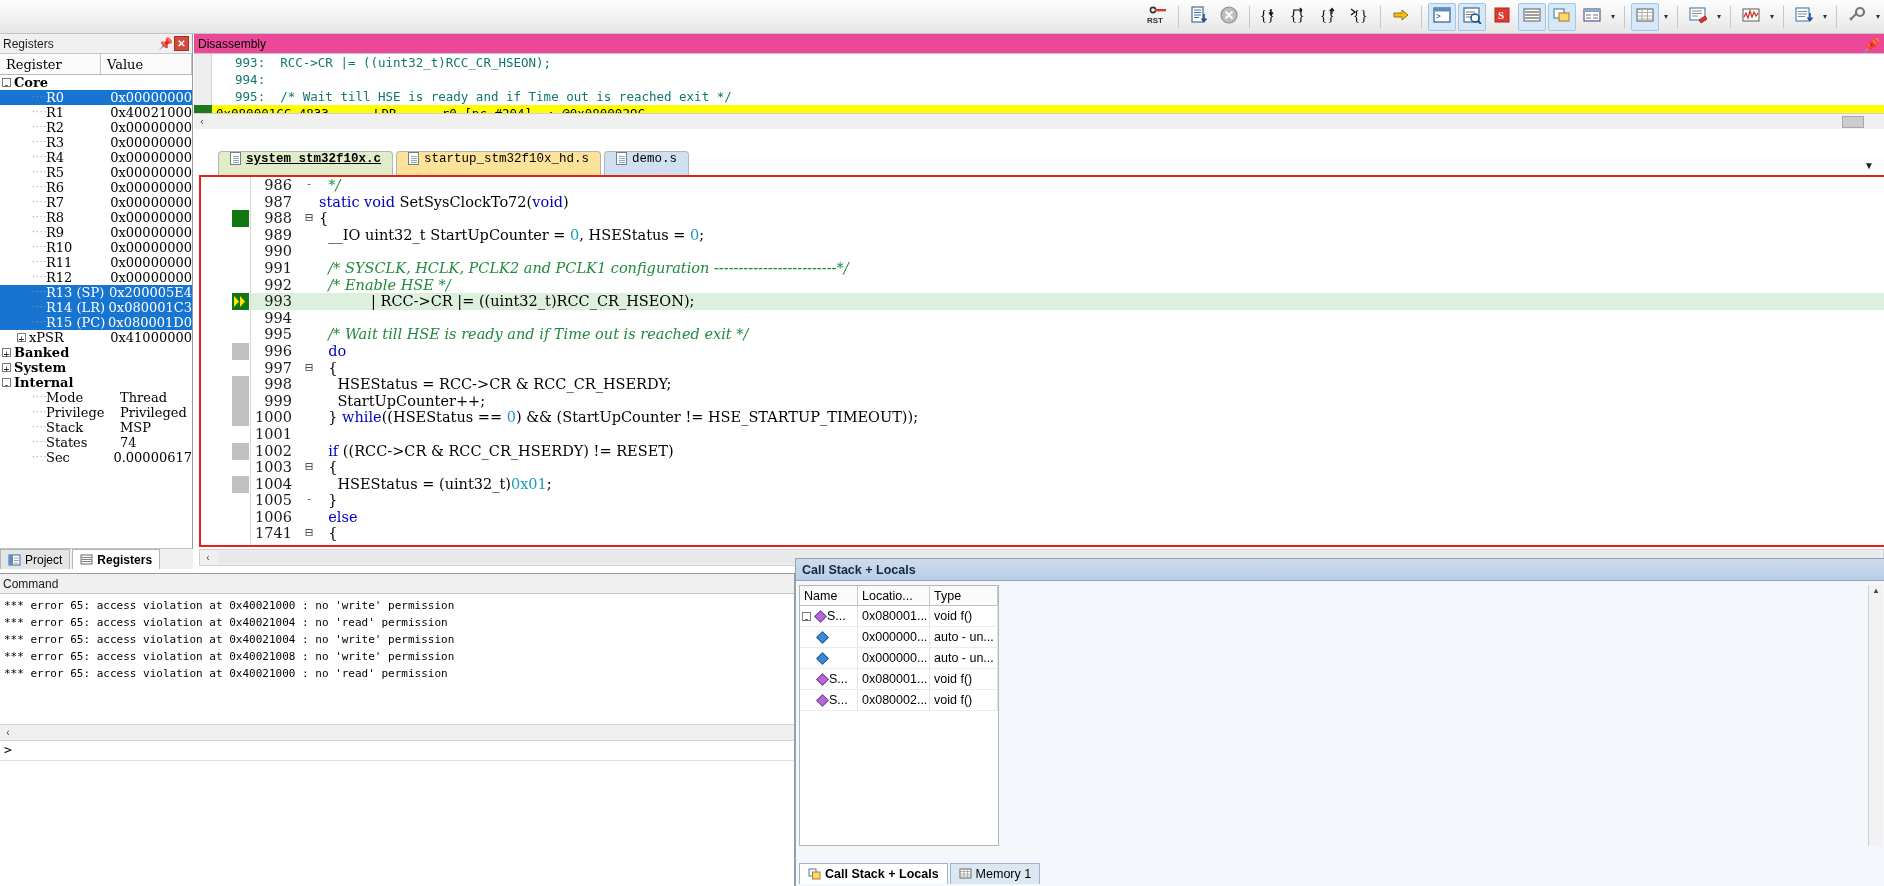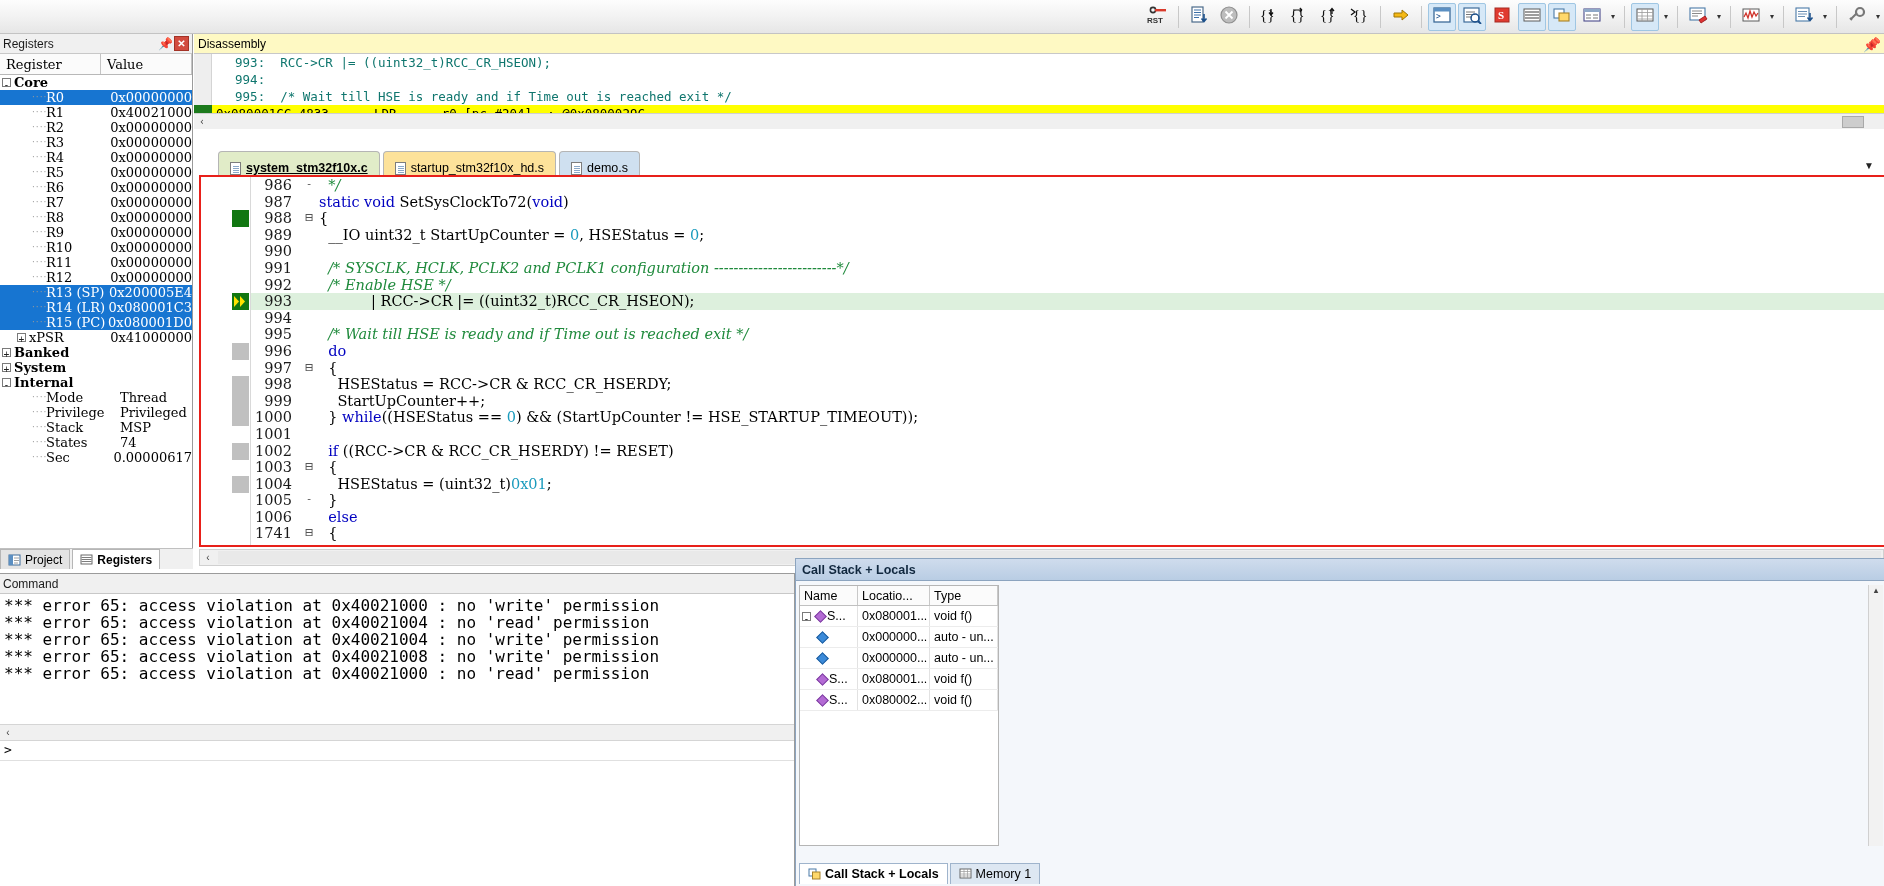--- a/index.html
+++ b/index.html
@@ -94,21 +94,21 @@
   }
   .dock-tab.sel { background: #fff; font-weight: bold; }
   .mini-ico { width: 13px; height: 12px; display: inline-block; }
 
   
   .disasm {
     position: absolute; left: 194px; top: 34px; right: 0; height: 112px;
     background: #fff;
   }
   .disasm-title {
-    height: 20px; background: #fef9c3; border-bottom: 1px solid #c8c8c8;
+    height: 20px; background: #ec4899; border-bottom: 1px solid #c8c8c8;
     display: flex; align-items: center; padding: 0 4px; font-size: 12px;
   }
   .disasm-title .ttl { flex: 1; }
   .disasm-body {
     position: relative; height: 75px; overflow: hidden;
     font-family: "DejaVu Sans Mono", monospace; font-size: 12.5px;
   }
   .dis-gutter {
     position: absolute; left: 0; top: 0; width: 18px; height: 75px;
     background: #eeeeee; border-right: 1px solid #d4d4d4;
@@ -130,24 +130,24 @@
   .sb-arrow { width: 16px; text-align: center; font-size: 10px; color: #444; }
   .sb-thumb { width: 22px; height: 12px; background: #cdcdcd; border: 1px solid #a9a9a9; margin-right: 20px; }
 
   
   .editor-area { position: absolute; left: 194px; top: 148px; right: 0; height: 425px; background: #fff; }
   .ed-tabrow {
     height: 27px; background: #fff; display: flex; align-items: flex-end;
     position: relative; padding-left: 24px;
   }
   .ed-tab {
-    height: 24px; display: flex; align-items: flex-end; gap: 5px;
+    height: 24px; display: flex; align-items: flex-start; gap: 5px;
     padding: 0 11px; font-size: 12.5px;
     border: 1px solid #b5b5b5; border-bottom: none;
-    border-radius: 4px 4px 0 0; margin-right: 3px;
+    border-radius: 4px 4px 0 0; margin-right: 3px; font-family: Liberation Mono, monospace;
   }
   .ed-tab.green { background: #e1ecc8; }
   .ed-tab.green .lbl { font-weight: bold; text-decoration: underline; }
   .ed-tab.yellow { background: #fde29a; }
   .ed-tab.blue { background: #cfe0f0; }
   .doc-ico {
     width: 11px; height: 13px; background: #fff; border: 1px solid #7d7d7d;
     position: relative; display: inline-block;
   }
   .doc-ico::after {
@@ -185,21 +185,21 @@
   }
   .hs-track { flex: 1; height: 13px; background: #e9e9e9; margin: 0 2px; }
 
   
   .cmd-panel {
     position: absolute; left: 0; top: 573px; width: 795px; height: 313px;
     background: #fff; border-top: 1px solid #9b9b9b; border-right: 1px solid #9b9b9b;
   }
   .cmd-body {
     position: absolute; left: 0; top: 21px; right: 0; height: 125px;
-    font-family: "DejaVu Sans Mono", monospace; font-size: 16px; padding: 2px 4px;
+    font-family: "DejaVu Sans Mono", monospace; font-size: 11px; padding: 2px 4px;
   }
   .cmd-line { height: 17px; line-height: 17px; white-space: pre; }
   .cmd-hscroll {
     position: absolute; left: 0; top: 150px; right: 0; height: 17px;
     background: #f0f0f0; border-top: 1px solid #d5d5d5; border-bottom: 1px solid #d5d5d5;
     display: flex; align-items: center;
   }
   .cmd-input {
     position: absolute; left: 0; top: 167px; right: 0; height: 20px;
     font-family: "DejaVu Sans Mono", monospace; font-size: 13px;

